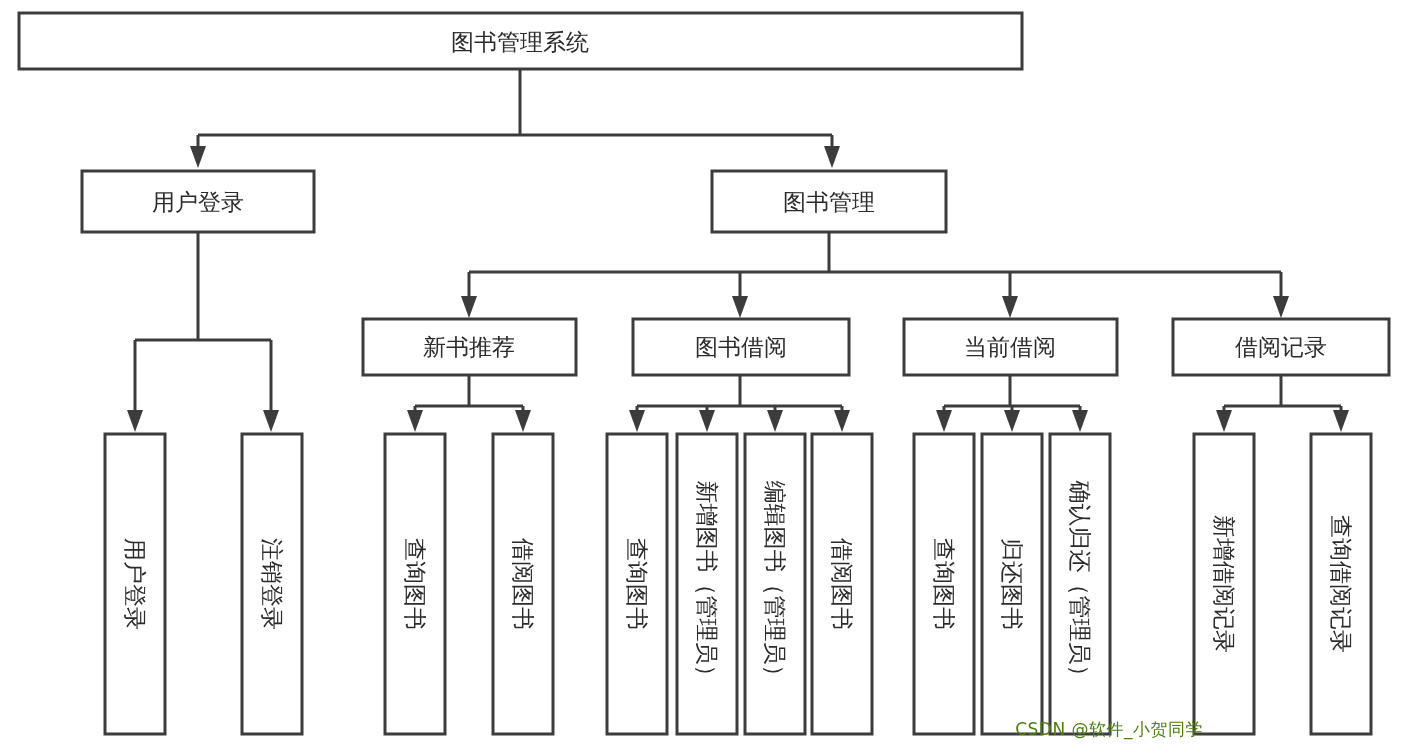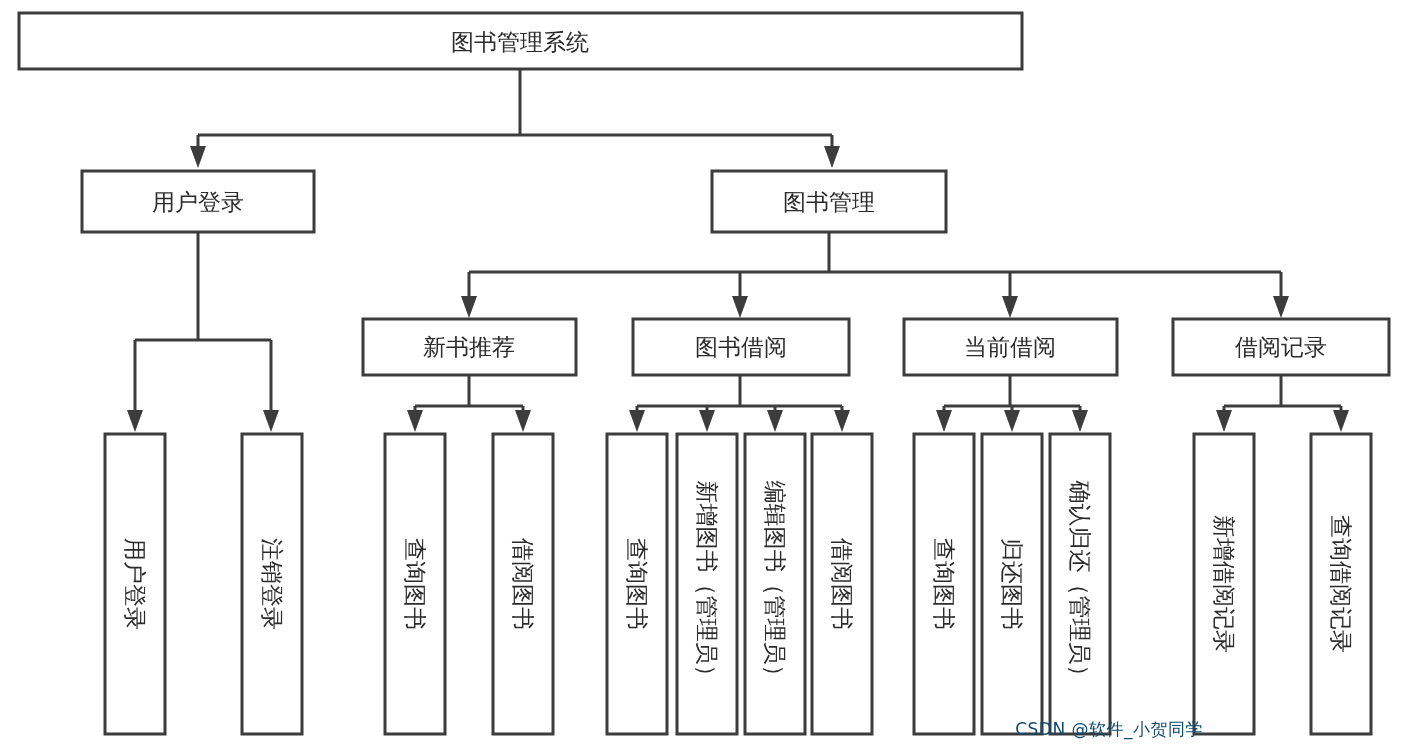--- a/index.html
+++ b/index.html
@@ -53,21 +53,21 @@
   .edge-arrow {
     fill: #3c3c3c;
     stroke: none;
   }
   .watermark {
     position: absolute;
     right: 8px;
     bottom: 6px;
     font-family: "DejaVu Sans", "Liberation Sans", sans-serif;
     font-size: 17px;
-    color: #0c4a6e;
+    color: #4d7c0f;
     white-space: nowrap;
     letter-spacing: 0.5px;
     pointer-events: none;
   }
 </style>
 </head>
 <body>
 
 <div id="diagram-root">
 

